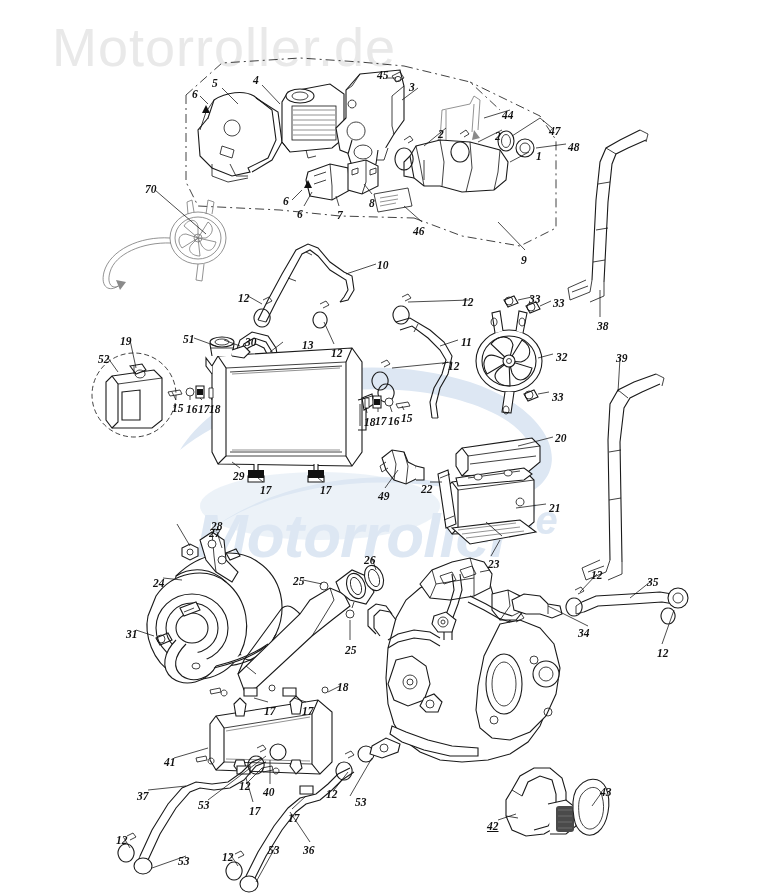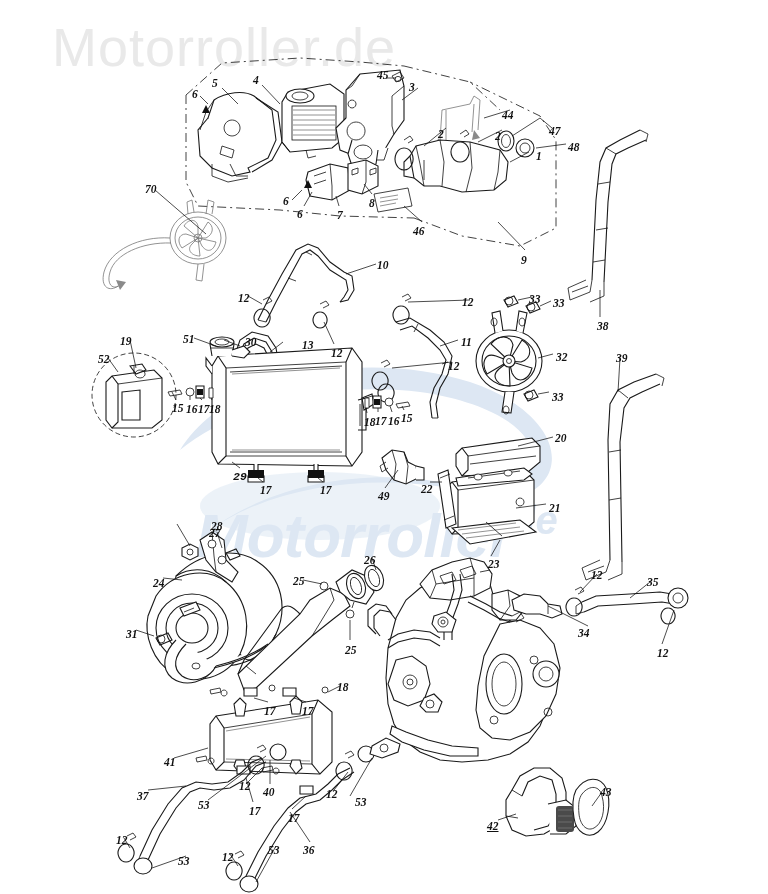--- a/index.html
+++ b/index.html
@@ -713,21 +713,21 @@
       <div class="num it" style="left: 555px; top: 433px;">20</div>
       <div class="num it" style="left: 549px; top: 503px;">21</div>
       <div class="num it" style="left: 421px; top: 484px;">22</div>
       <div class="num it" style="left: 488px; top: 559px;">23</div>
       <div class="num it" style="left: 153px; top: 578px;">24</div>
       <div class="num it" style="left: 293px; top: 576px;">25</div>
       <div class="num it" style="left: 345px; top: 645px;">25</div>
       <div class="num it" style="left: 364px; top: 555px;">26</div>
       <div class="num it" style="left: 209px; top: 528px;">27</div>
       <div class="num it" style="left: 167px; top: 521px; margin-left: 44px;">28</div>
-      <div class="num it" style="left: 233px; top: 471px; font-family: Liberation Mono, monospace;">29</div>
+      <div class="num it" style="left: 233px; top: 471px;">29</div>
       <div class="num it" style="left: 213px; top: 337px; margin-left: 32px;">30</div>
       <div class="num it" style="left: 126px; top: 629px;">31</div>
       <div class="num it" style="left: 556px; top: 352px;">32</div>
       <div class="num it" style="left: 529px; top: 294px;">33</div>
       <div class="num it" style="left: 553px; top: 298px;">33</div>
       <div class="num it" style="left: 552px; top: 392px;">33</div>
       <div class="num it" style="left: 578px; top: 628px;">34</div>
       <div class="num it" style="left: 647px; top: 577px;">35</div>
       <div class="num it" style="left: 303px; top: 845px;">36</div>
       <div class="num it" style="left: 137px; top: 791px;">37</div>

